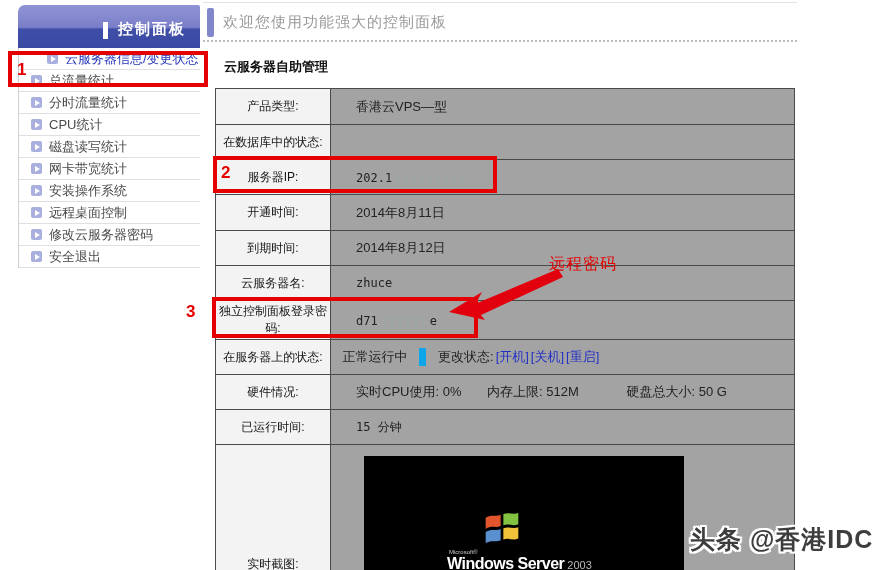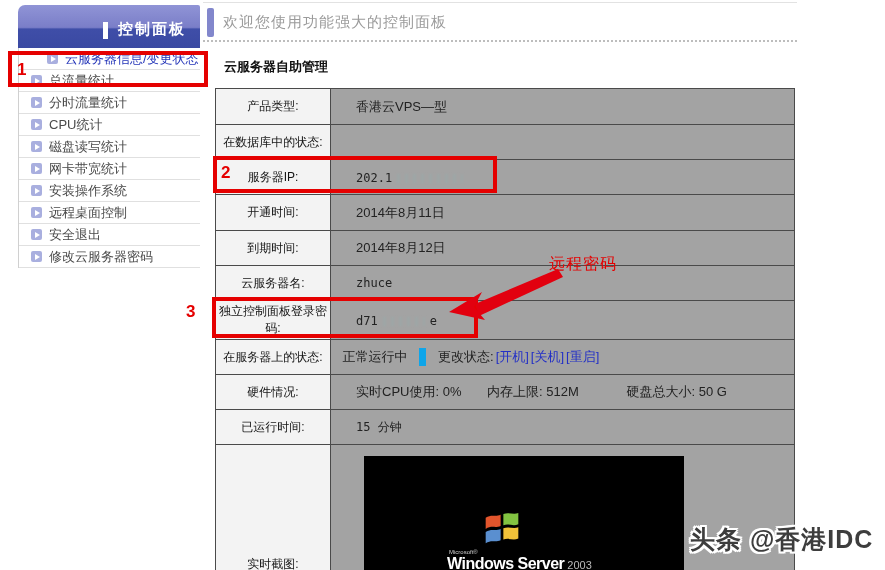--- a/index.html
+++ b/index.html
@@ -113,25 +113,25 @@
     <div class="sb-item">
       <span class="mi"></span>
       <span>安装操作系统</span>
     </div>
     <div class="sb-item">
       <span class="mi"></span>
       <span>远程桌面控制</span>
     </div>
     <div class="sb-item">
       <span class="mi"></span>
+      <span>修改云服务器密码</span>
+    </div>
+    <div class="sb-item">
+      <span class="mi"></span>
       <span>安全退出</span>
-    </div>
-    <div class="sb-item">
-      <span class="mi"></span>
-      <span>修改云服务器密码</span>
     </div>
   </div>
 </div>
 
 <div class="abs main-topline"></div>
 <div class="abs welcome-accent"></div>
 <div class="abs welcome-text">欢迎您使用功能强大的控制面板</div>
 <div class="abs dotted-sep"></div>
 <div class="abs section-title">云服务器自助管理</div>
 

